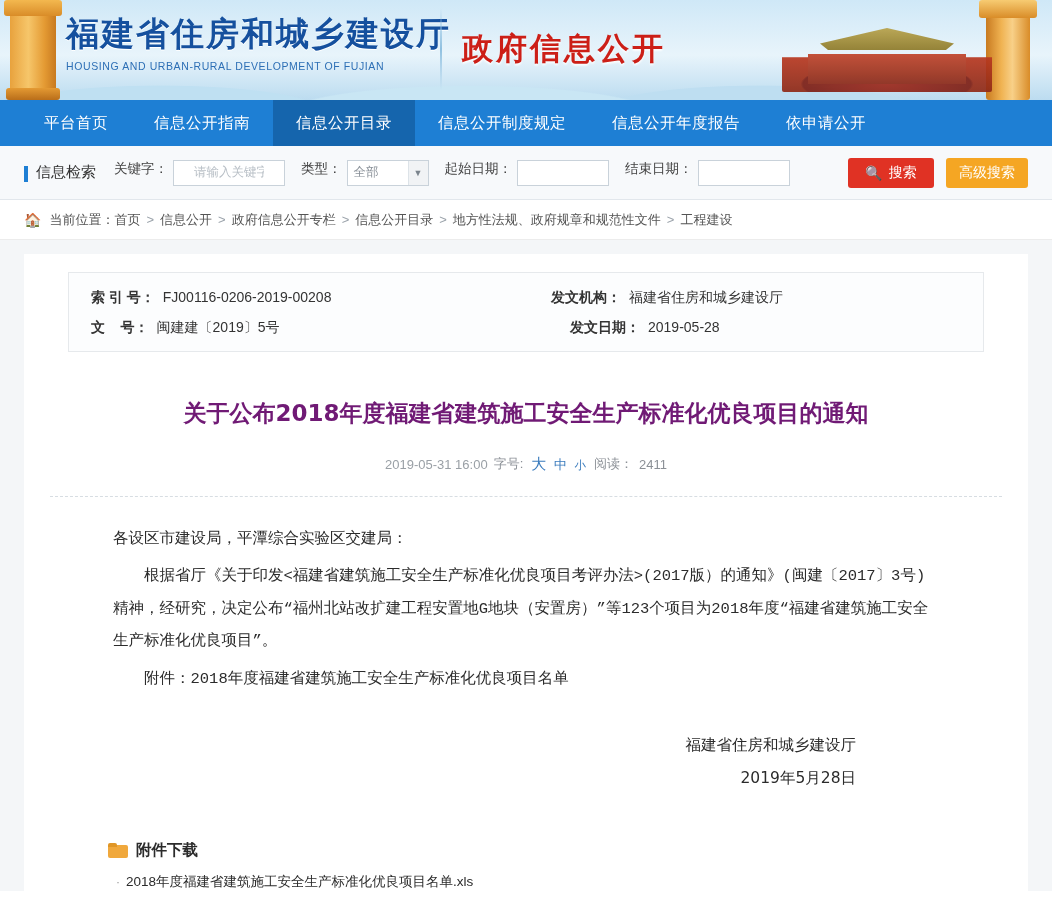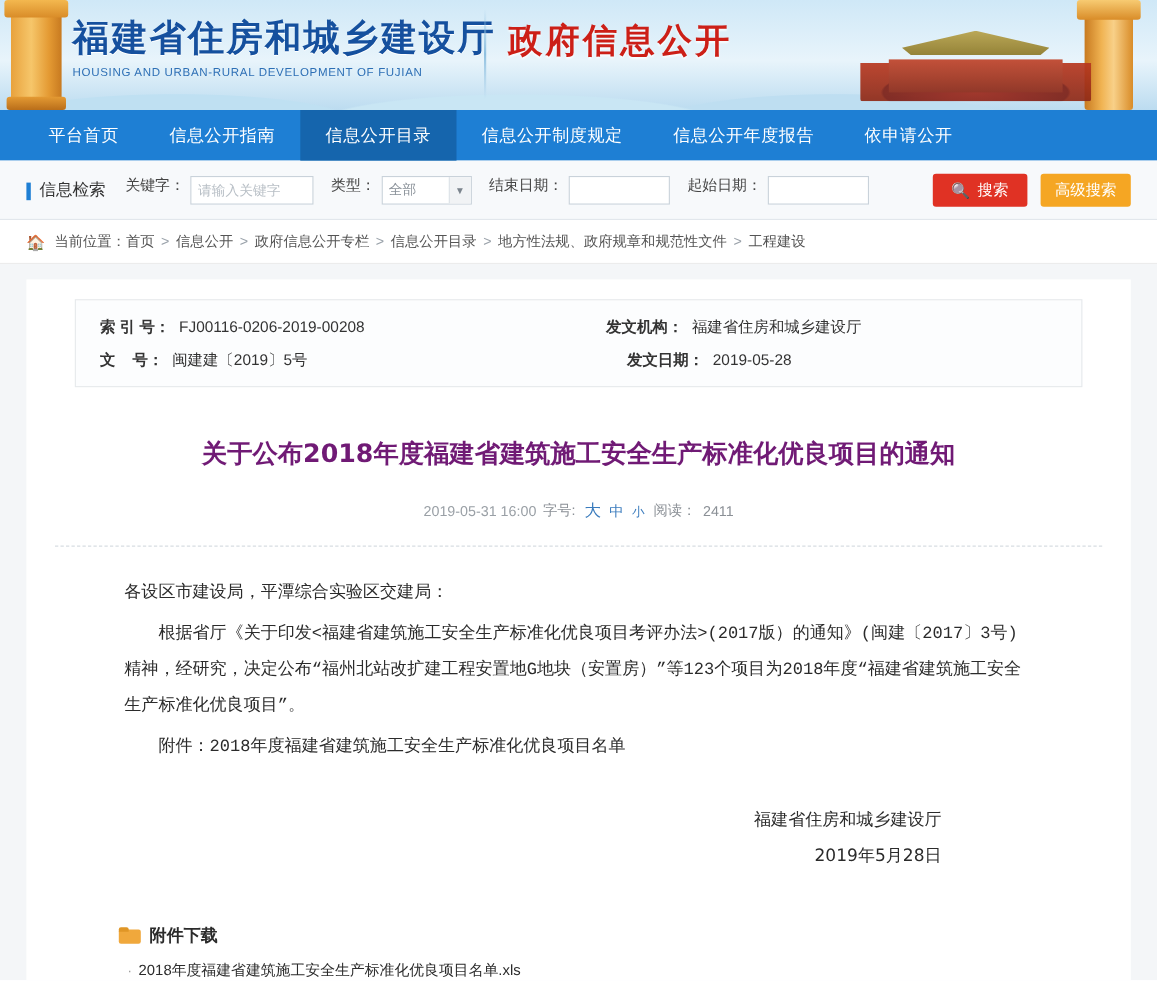--- a/index.html
+++ b/index.html
@@ -81,21 +81,21 @@
   .banner-subtitle {
     margin-top: 3px;
     font-size: 10.5px; color: #2d6fb5; letter-spacing: .6px;
     font-family: "Liberation Sans", sans-serif;
   }
   .banner-divider {
     position: absolute; left: 440px; top: 8px; width: 2px; height: 82px;
     background: linear-gradient(to bottom, rgba(120,170,210,0), #8fc0e0, rgba(120,170,210,0));
   }
   .banner-redtitle {
-    position: absolute; left: 462px; top: 16px;
+    position: absolute; left: 462px; top: 28px;
     font-size: 31px; font-weight: bold; color: #cc1f17; letter-spacing: 3px;
     font-family: "DejaVu Sans", "Liberation Sans", sans-serif;
     text-shadow: 0 2px 2px rgba(255,255,255,.85);
   }
 
   
   .nav {
     height: 46px;
     background: #1e7fd4;
     display: flex;
@@ -122,22 +122,22 @@
     align-items: center;
     padding: 0 24px;
   }
   .search-label-wrap { display: flex; align-items: flex-end; margin-right: 18px; }
   .search-label-bar { width: 4px; height: 16px; background: #1e7fd4; margin-right: 8px; }
   .search-label { font-size: 15px; color: #333; }
   .field-group { display: flex; align-items: flex-start; margin-right: 16px; }
   .field-label { font-size: 13.5px; color: #444; margin-right: 5px; white-space: nowrap; }
   .field-input {
     height: 26px; border: 1px solid #c9d2da; background: #fff;
-    font-size: 12.5px; color: #333; padding: 0 6px; outline: none;
-    font-family: Liberation Sans, sans-serif;
+    font-size: 12.5px; color: #333; padding: 0 20px; outline: none;
+    font-family: Liberation Mono, monospace;
   }
   .field-input::placeholder { color: #b8bfc6; }
   .kw-input { width: 112px; }
   .date-input { width: 92px; }
   .select-box {
     position: relative; width: 82px; height: 26px;
     border: 1px solid #c9d2da; background: #fff;
     display: flex; align-items: center; padding: 0 6px;
     font-size: 12.5px; color: #8a9199;
   }
@@ -275,26 +275,26 @@
 
   <div class="field-group">
     <span class="field-label">类型：</span>
     <div class="select-box">
       <span>全部</span>
       <span class="caret">▼</span>
     </div>
   </div>
 
   <div class="field-group">
+    <span class="field-label">起始日期：</span>
+    <input class="field-input date-input" type="text" style="">
+  </div>
+
+  <div class="field-group">
     <span class="field-label">结束日期：</span>
-    <input class="field-input date-input" type="text" style="">
-  </div>
-
-  <div class="field-group">
-    <span class="field-label">起始日期：</span>
     <input class="field-input date-input" type="text" style="">
   </div>
 
   <div class="btn-search">
     <span class="mag">🔍</span>
     <span>搜索</span>
   </div>
   <div class="btn-adv">
     <span>高级搜索</span>
   </div>

